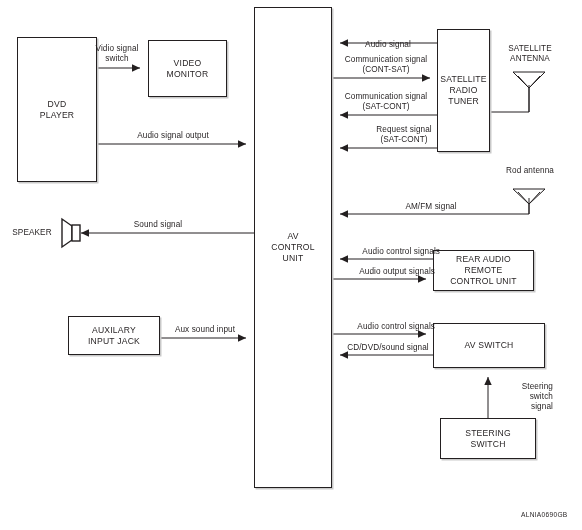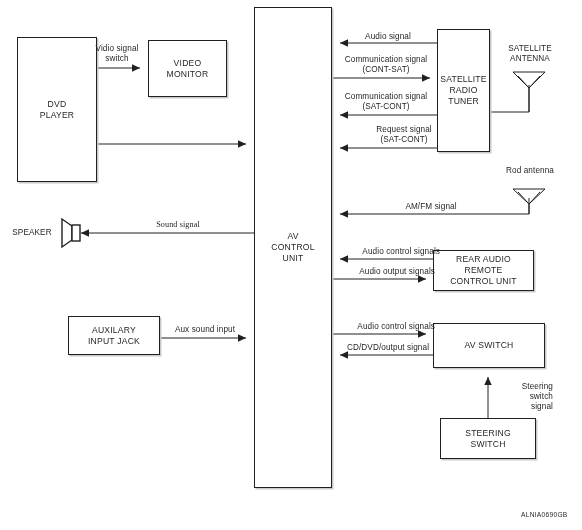--- a/index.html
+++ b/index.html
@@ -173,45 +173,46 @@
   <div class="lbl" style="left:4px; top:228px; width:56px;">SPEAKER</div>
 
   <div class="lbl" style="left:494px; top:44px; width:72px;">SATELLITE
 ANTENNA</div>
 
   <div class="lbl" style="left:492px; top:166px; width:76px;">Rod antenna</div>
 
   <div class="lbl" style="left:88px; top:44px; width:58px;">Vidio signal
 switch</div>
 
-
-  <div class="lbl" style="left:128px; top:220px; width:100px;font-family:Liberation Serif, serif;">Sound signal</div>
+  <div class="lbl" style="left:108px; top:131px; width:130px;">Audio signal output</div>
+
+  <div class="lbl" style="left:108px; top:220px; width:100px;">Sound signal</div>
 
   <div class="lbl" style="left:163px; top:325px; width:84px;">Aux sound input</div>
 
-  <div class="lbl" style="left:340px; top:32px; width:96px;">Audio signal</div>
+  <div class="lbl" style="left:340px; top:40px; width:96px;">Audio signal</div>
 
   <div class="lbl" style="left:334px; top:55px; width:104px;">Communication signal
 (CONT-SAT)</div>
 
   <div class="lbl" style="left:334px; top:92px; width:104px;">Communication signal
 (SAT-CONT)</div>
 
   <div class="lbl" style="left:356px; top:125px; width:96px;">Request signal
 (SAT-CONT)</div>
 
   <div class="lbl" style="left:386px; top:202px; width:90px;">AM/FM signal</div>
 
   <div class="lbl lbl-left" style="left:340px; top:247px; width:100px;">Audio control signals</div>
 
   <div class="lbl lbl-left" style="left:335px; top:267px; width:100px;">Audio output signals</div>
 
   <div class="lbl lbl-left" style="left:335px; top:322px; width:100px;">Audio control signals</div>
 
-  <div class="lbl" style="left:340px; top:343px; width:96px;">CD/DVD/output signal</div>
+  <div class="lbl" style="left:340px; top:343px; width:96px;">CD/DVD/sound signal</div>
 
   <div class="lbl lbl-left" style="left:493px; top:382px; width:60px;">Steering
 switch
 signal</div>
 
   <div class="code-id" style="left:521px; top:511px;">ALNIA0690GB</div>
 
 </div>
 
 </body></html>

